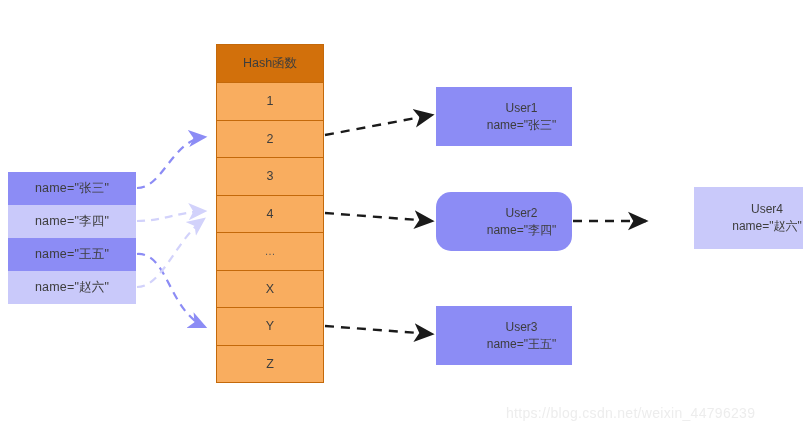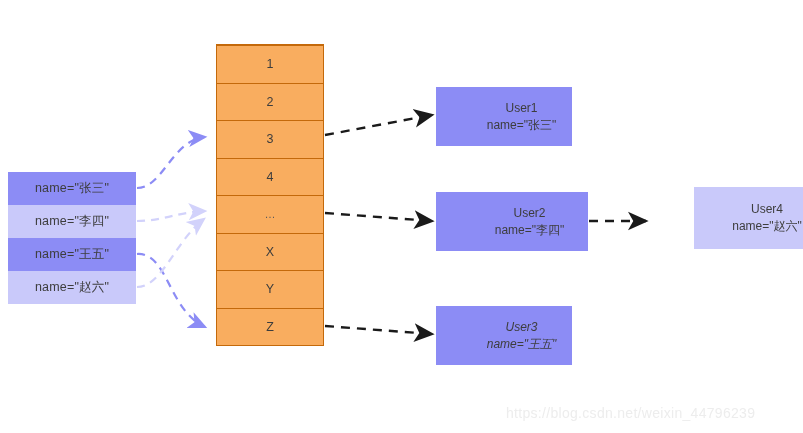--- a/index.html
+++ b/index.html
@@ -88,22 +88,22 @@
     align-items: center;
     justify-content: center;
     line-height: 17px;
   }
   .user-box.dark  { background: #8c8cf5; padding-left: 35px; }
   .user-box.light { background: #c9c9fa; }
   .user-box .u-title { display: block; }
   .user-box .u-attr  { display: block; }
 
   #user1 { left: 436px; top: 87px;  width: 136px; height: 59px; }
-  #user2 { left: 436px; top: 192px; width: 152px; height: 59px; }
-  #user3 { left: 436px; top: 306px; width: 136px; height: 59px; font-style: italic; }
+  #user2 { left: 436px; top: 192px; width: 136px; height: 59px; border-radius: 15px; }
+  #user3 { left: 436px; top: 306px; width: 136px; height: 59px; }
   #user4 { left: 650px; top: 187px; width: 146px; height: 62px; margin-left: 44px; }
 
   
   .watermark {
     position: absolute;
     left: 506px;
     top: 405px;
     font-size: 14px;
     color: #ededed;
     white-space: nowrap;
@@ -146,20 +146,21 @@
   </svg>
 
   <div class="entity-stack">
     <div class="entity-row dark">name="张三"</div>
     <div class="entity-row light">name="李四"</div>
     <div class="entity-row dark">name="王五"</div>
     <div class="entity-row light">name="赵六"</div>
   </div>
 
   <div class="hash-table">
+    <div class="hash-header">Hash函数</div>
     <div class="hash-cell">1</div>
     <div class="hash-cell">2</div>
     <div class="hash-cell">3</div>
     <div class="hash-cell">4</div>
     <div class="hash-cell ellipsis">…</div>
     <div class="hash-cell">X</div>
     <div class="hash-cell">Y</div>
     <div class="hash-cell">Z</div>
   </div>
 

